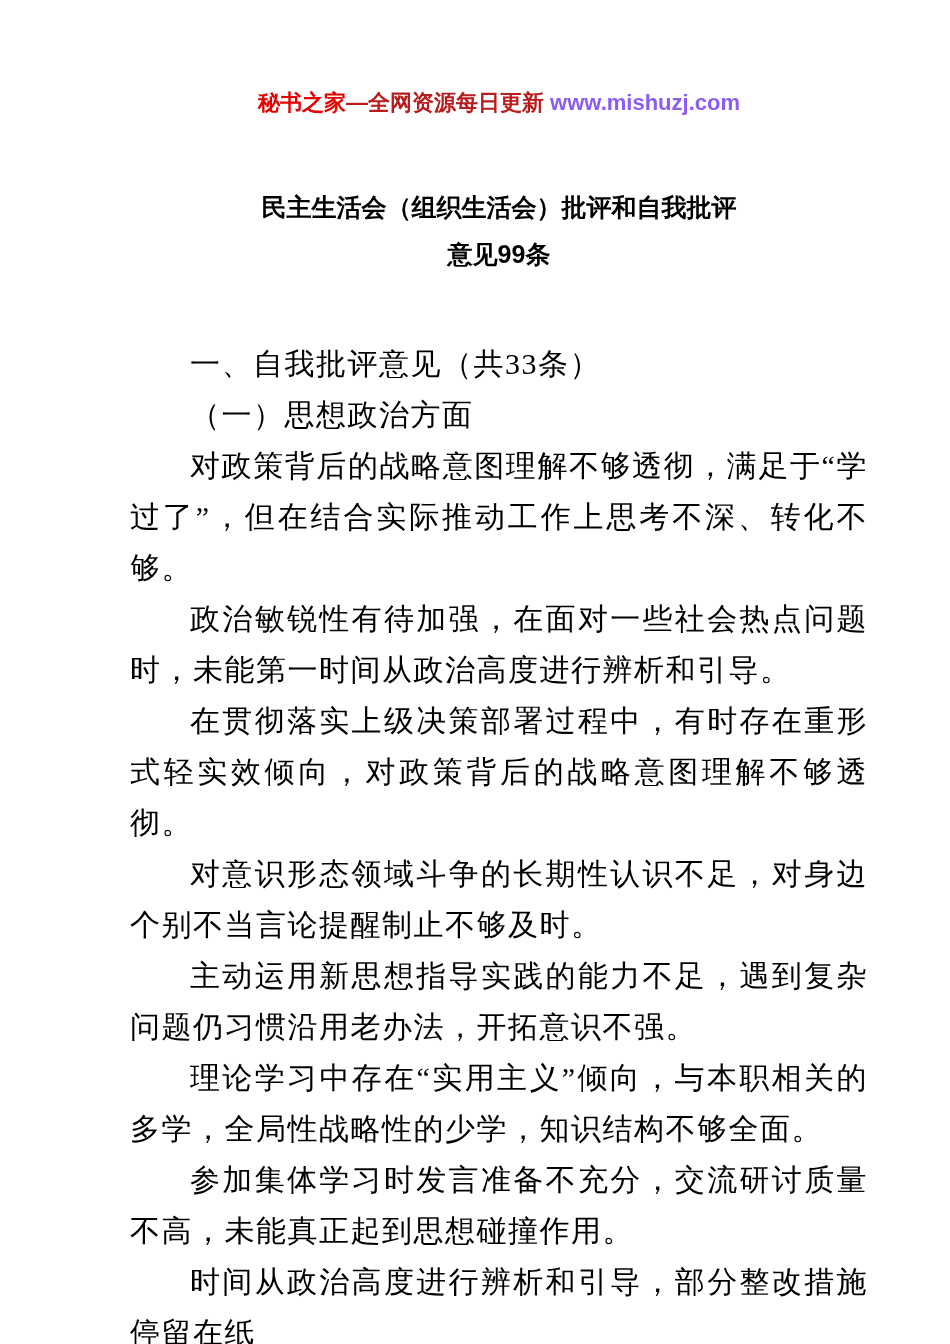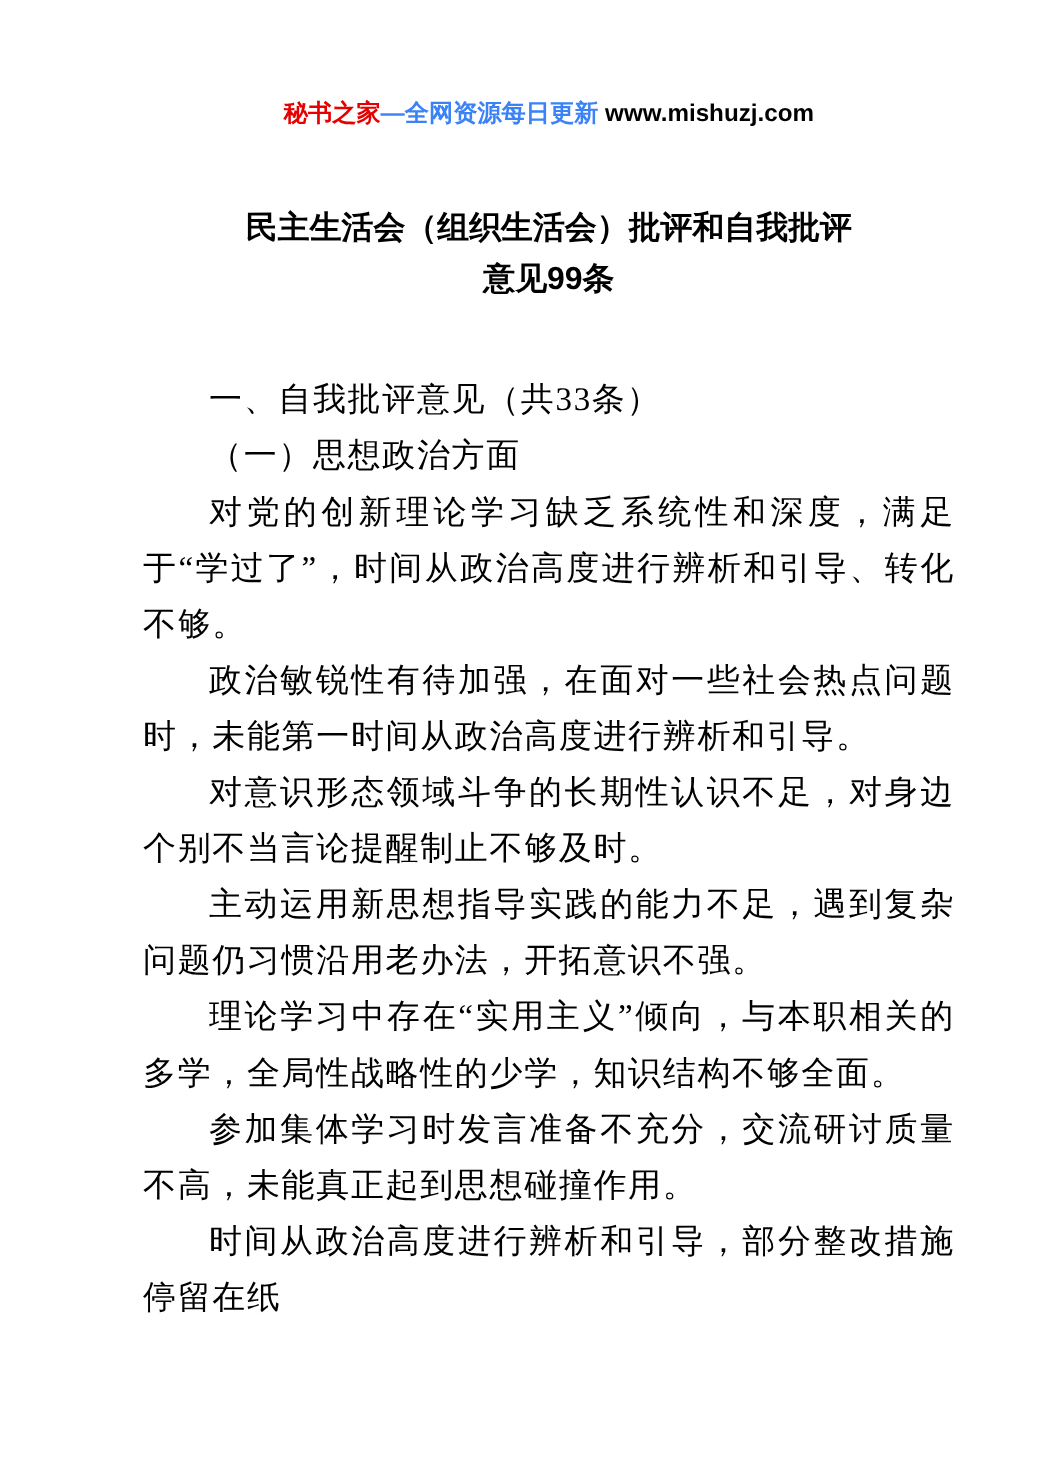--- a/index.html
+++ b/index.html
@@ -18,27 +18,27 @@
   .site-header {
     text-align: center;
     font-family: "Liberation Sans", sans-serif;
     font-weight: 700;
     font-size: 22px;
     line-height: 30px;
     margin-bottom: 66px;
     white-space: nowrap;
   }
   .site-header .brand   { color: #e60000; margin-top: 34px; }
-  .site-header .tagline { color: #3b82f6; }
-  .site-header .url     { color: #000000; text-decoration: none; cursor: pointer; }
+  .site-header .tagline { color: #b91c1c; }
+  .site-header .url     { color: #8b5cf6; text-decoration: none; cursor: pointer; }
   .doc-title {
     text-align: center;
     font-family: "Liberation Sans", sans-serif;
     font-weight: 700;
-    font-size: 29px;
+    font-size: 25px;
     line-height: 47px;
     color: #000000;
     margin-bottom: 60px;
   }
   .doc-body p {
     font-size: 30px;
     line-height: 51px;
     letter-spacing: 1.5px;
     text-align: justify;
     text-indent: 2em;
@@ -54,24 +54,25 @@
   <div class="site-header"><span class="brand">秘书之家</span><span class="tagline">—全网资源每日更新 </span><span class="url">www.mishuzj.com</span></div>
 
   <h1 class="doc-title"><span>民主生活会（组织生活会）批评和自我批评</span><br><span>意见99条</span></h1>
 
   <div class="doc-body">
 
     <p>一、自我批评意见（共33条）</p>
 
     <p>（一）思想政治方面</p>
 
-    <p>对党的创新理论学习缺乏系统性和深度，满足于“学过了”，时间从政治高度进行辨析和引导、转化不够。</p>
+    <p>对政策背后的战略意图理解不够透彻，满足于“学过了”，但在结合实际推动工作上思考不深、转化不够。</p>
 
     <p><span>政治敏锐性有待加强，在面对一些社会热点问题时，未能</span><span class="bold-run">第一</span><span>时间从政治高度进行辨析和引导。</span></p>
 
+    <p>在贯彻落实上级决策部署过程中，有时存在重形式轻实效倾向，对政策背后的战略意图理解不够透彻。</p>
 
     <p>对意识形态领域斗争的长期性认识不足，对身边个别不当言论提醒制止不够及时。</p>
 
     <p>主动运用新思想指导实践的能力不足，遇到复杂问题仍习惯沿用老办法，开拓意识不强。</p>
 
     <p>理论学习中存在“实用主义”倾向，与本职相关的多学，全局性战略性的少学，知识结构不够全面。</p>
 
     <p>参加集体学习时发言准备不充分，交流研讨质量不高，未能真正起到思想碰撞作用。</p>
 
     <p>时间从政治高度进行辨析和引导，部分整改措施停留在纸</p>

